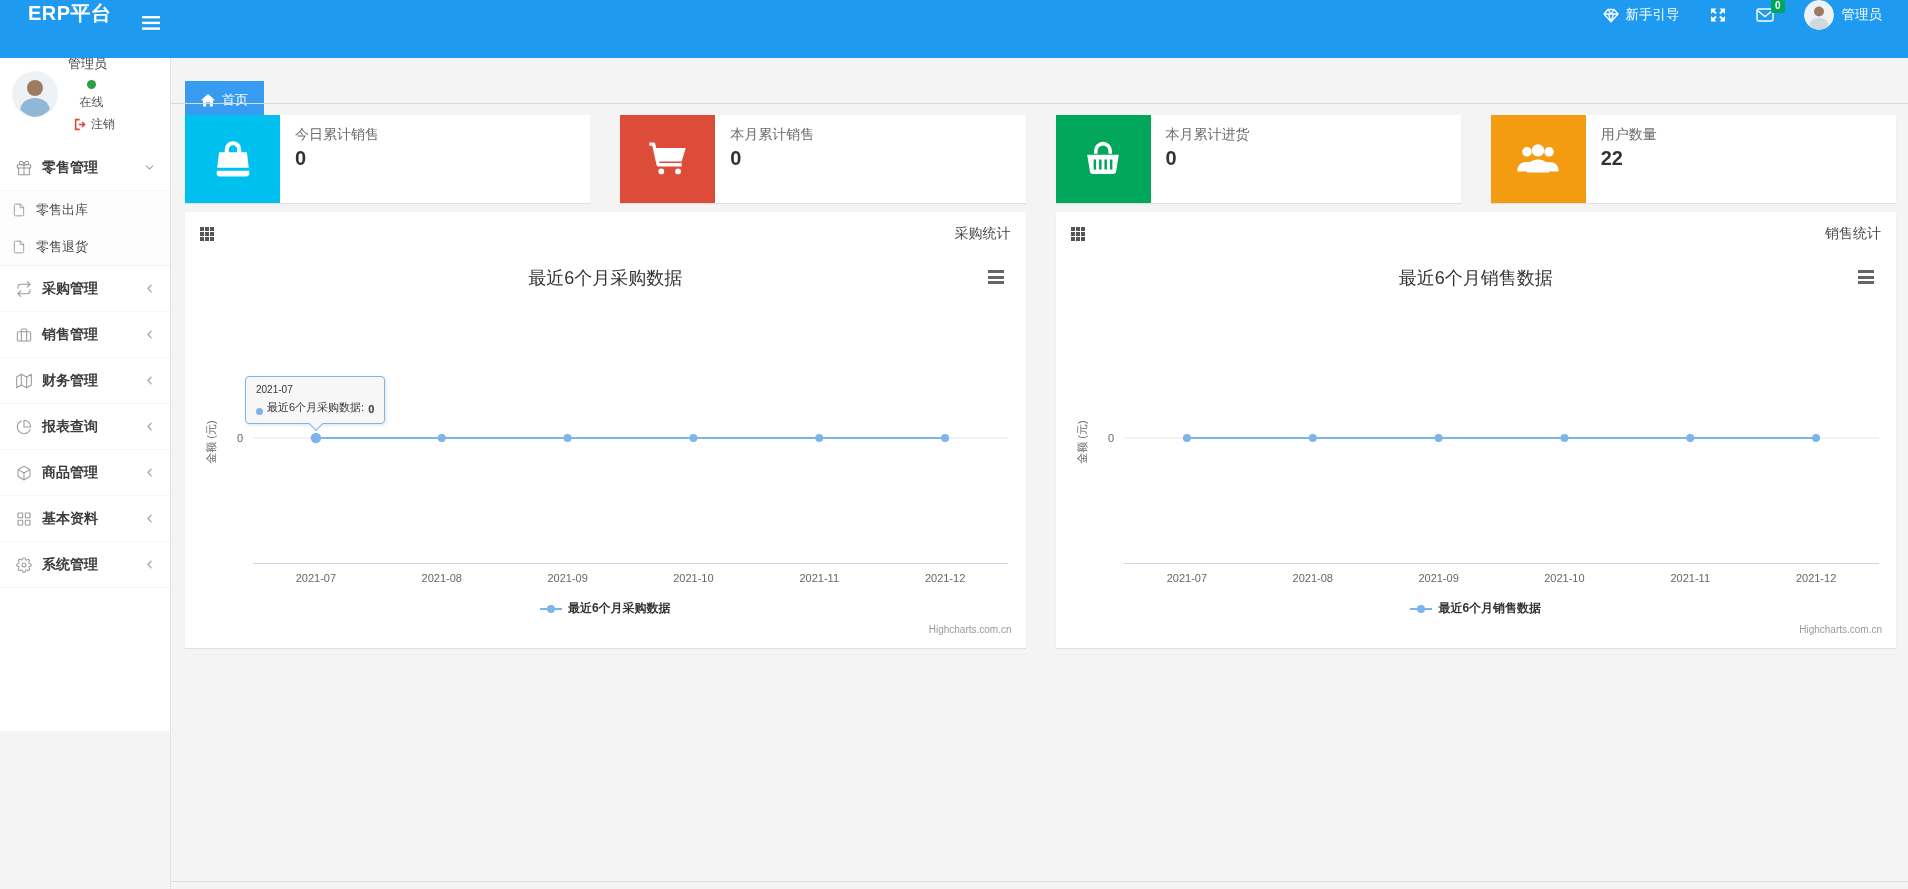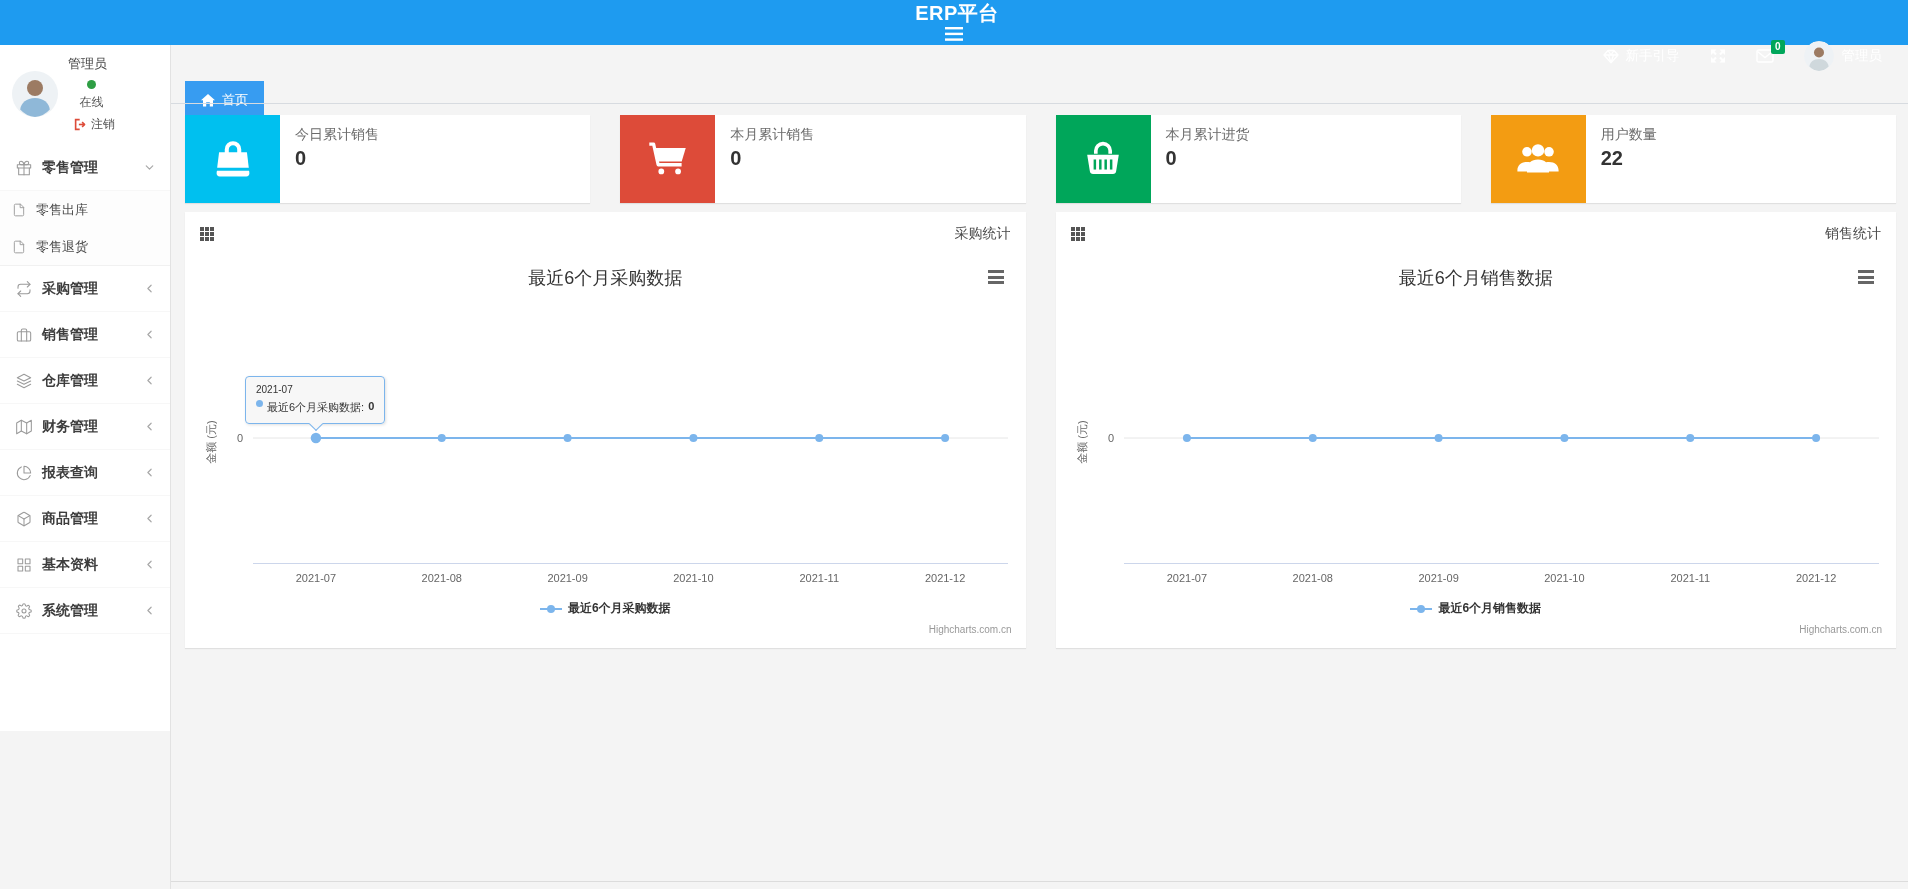--- a/index.html
+++ b/index.html
@@ -3,22 +3,22 @@
 <meta charset="utf-8">
 <style>
   * { margin:0; padding:0; box-sizing:border-box; }
   html,body { width:1908px; height:889px; overflow:hidden; }
   body {
     font-family:"Liberation Sans","DejaVu Sans",sans-serif;
     background:#f4f4f4; color:#333; position:relative; font-size:14px;
   }
   
   header.navbar {
-    position:absolute; left:0; top:0; width:1908px; height:45px;
-    background:#1e9bf0; display:flex; align-items:center; z-index:20;flex-direction:column;
+    position:absolute; left:0; top:0; width:1908px; height:58px;
+    background:#1e9bf0; display:flex; align-items:flex-start; z-index:20;
   }
   .brand { color:#fff; font-size:20px; font-weight:bold; padding:0 22px 0 28px; letter-spacing:.5px; }
   .nav-toggle { width:34px; height:45px; display:flex; align-items:center; justify-content:center; cursor:pointer; }
   .nav-right { margin-left:auto; display:flex; align-items:center; gap:30px; padding-right:26px; }
   .nav-link { display:flex; align-items:center; gap:7px; color:#fff; font-size:13.5px; cursor:pointer; position:relative; }
   .badge {
     position:absolute; top:-9px; right:-11px; background:#00a65a; color:#fff;
     font-size:10px; line-height:1; padding:2px 4px; border-radius:2px; font-weight:bold;
   }
   .nav-user { display:flex; align-items:center; gap:8px; color:#fff; font-size:13.5px; cursor:pointer; }
@@ -72,21 +72,21 @@
   .hc-legend { position:absolute; left:0; right:0; top:344px; display:flex; justify-content:center; }
   .hc-legend-item { display:flex; align-items:center; gap:6px; cursor:pointer; }
   .hc-legend-item span { font-size:12px; font-weight:bold; color:#333; }
   .hc-credits { position:absolute; right:14px; top:368px; font-size:10px; color:#999; }
   .hc-tooltip {
     position:absolute; left:60px; top:120px; background:rgba(247,247,247,.96);
     border:1px solid #7cb5ec; border-radius:4px; padding:7px 10px 8px 10px;
     font-size:11px; color:#333; white-space:nowrap; box-shadow:1px 1px 3px rgba(0,0,0,.12); z-index:5;
   }
   .t-date { font-size:10px; margin-bottom:5px; color:#333; }
-  .t-row { display:flex; align-items:flex-start; gap:4px; }
+  .t-row { display:flex; align-items:flex-end; gap:4px; }
   .t-dot { width:7px; height:7px; border-radius:50%; display:inline-block; }
   .t-arrow {
     position:absolute; bottom:-6px; left:65px; width:10px; height:10px;
     background:#f7f7f7; border-right:1px solid #7cb5ec; border-bottom:1px solid #7cb5ec;
     transform:rotate(45deg);
   }
 </style>
 </head>
 <body>
 
@@ -223,35 +223,20 @@
         </span>
       </div>
       <div class="menu-item">
         <span class="mi-icon">
           <svg width="16" height="16" viewBox="0 0 24 24" fill="none" stroke="currentColor" stroke-width="1.6" stroke-linecap="round" stroke-linejoin="round">
             <rect x="2" y="7" width="20" height="14" rx="2"></rect>
             <path d="M16 21V5a2 2 0 00-2-2h-4a2 2 0 00-2 2v16"></path>
           </svg>
         </span>
         <span>销售管理</span>
-        <span class="chev">
-          <svg width="13" height="13" viewBox="0 0 24 24" fill="none" stroke="currentColor" stroke-width="2.2" stroke-linecap="round" stroke-linejoin="round">
-            <polyline points="15 18 9 12 15 6"></polyline>
-          </svg>
-        </span>
-      </div>
-      <div class="menu-item">
-        <span class="mi-icon">
-          <svg width="16" height="16" viewBox="0 0 24 24" fill="none" stroke="currentColor" stroke-width="1.6" stroke-linecap="round" stroke-linejoin="round">
-            <polygon points="12 2 2 7 12 12 22 7 12 2"></polygon>
-            <polyline points="2 17 12 22 22 17"></polyline>
-            <polyline points="2 12 12 17 22 12"></polyline>
-          </svg>
-        </span>
-        <span>仓库管理</span>
         <span class="chev">
           <svg width="13" height="13" viewBox="0 0 24 24" fill="none" stroke="currentColor" stroke-width="2.2" stroke-linecap="round" stroke-linejoin="round">
             <polyline points="15 18 9 12 15 6"></polyline>
           </svg>
         </span>
       </div>
       <div class="menu-item">
         <span class="mi-icon">
           <svg width="16" height="16" viewBox="0 0 24 24" fill="none" stroke="currentColor" stroke-width="1.6" stroke-linecap="round" stroke-linejoin="round">
             <polygon points="1 6 1 22 8 18 16 22 23 18 23 2 16 6 8 2 1 6"></polygon>

